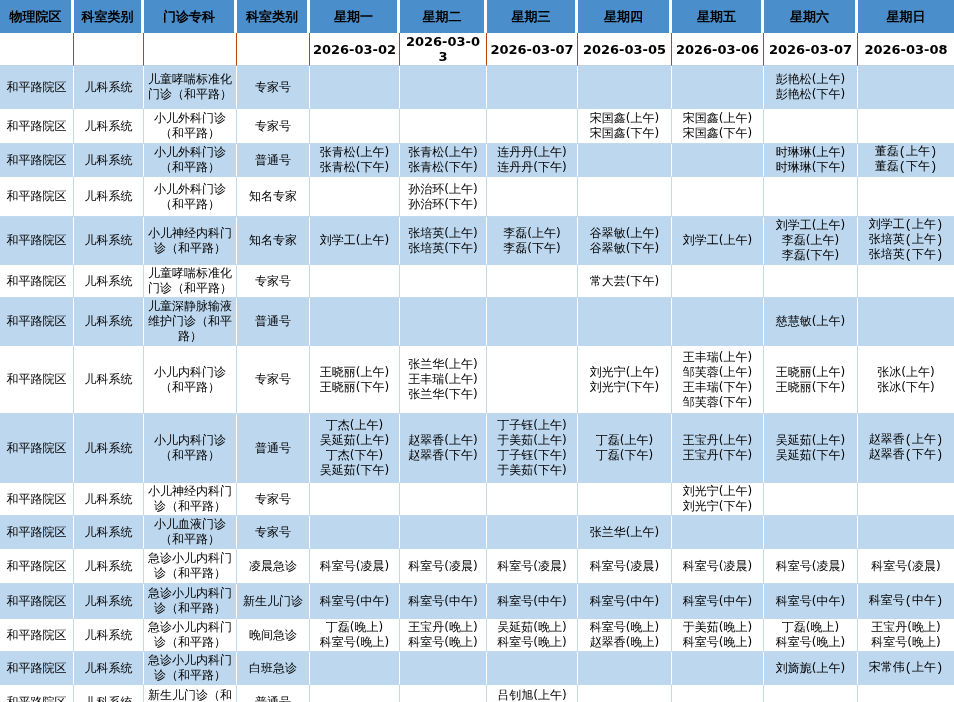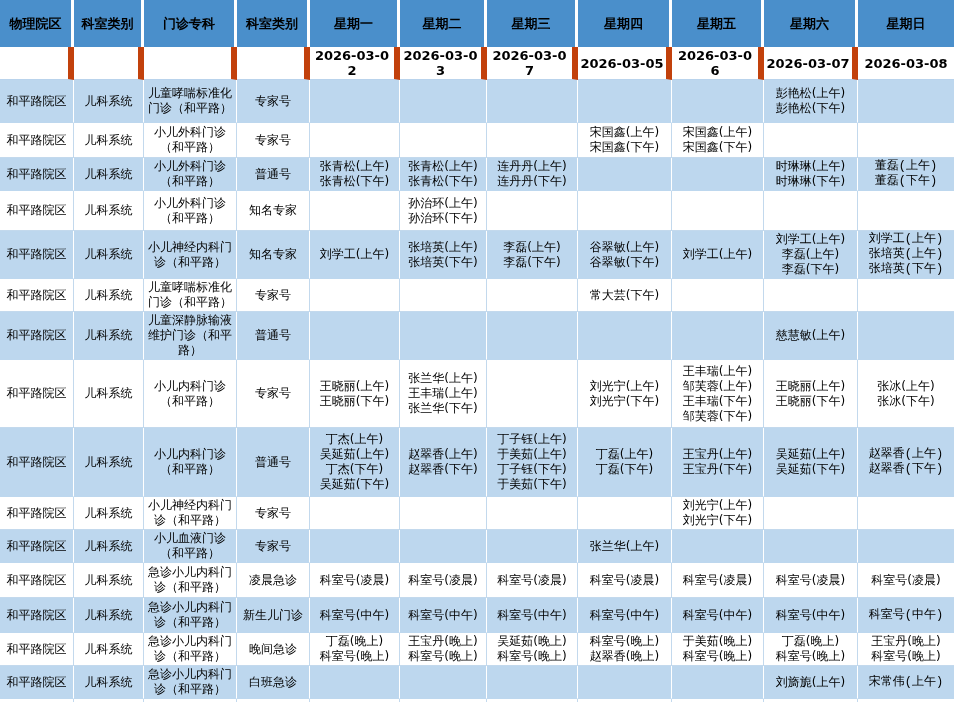--- a/index.html
+++ b/index.html
@@ -16,29 +16,29 @@
     overflow: hidden;
     word-break: break-all;
   }
   thead th.hdr {
     background: #4A8FCB;
     color: #000000;
     font-weight: bold;
     font-size: 13px;
     height: 32px;
     border-right: 3px solid #ffffff;
-    padding: 16px 1px;
+    padding: 9px 1px;
   }
   thead th.hdr:last-child { border-right: none; font-family: Liberation Serif, serif; }
   tr.dates td {
     background: #ffffff;
     height: 30px;
     font-weight: bold;
     font-size: 13px;
-    border-right: 6px solid #c2410c;
+    border-right: 1px solid #c2410c;
     border-bottom: 1px solid #B9D3EC;
   }
   tr.dates td:last-child { border-right: none; }
   tbody td {
     background: #ffffff;
     border-right: 1px solid #C3D9ED;
     border-bottom: 1px solid #C3D9ED;
   }
   tbody td:last-child { border-right: none; }
   tbody tr.alt td {

